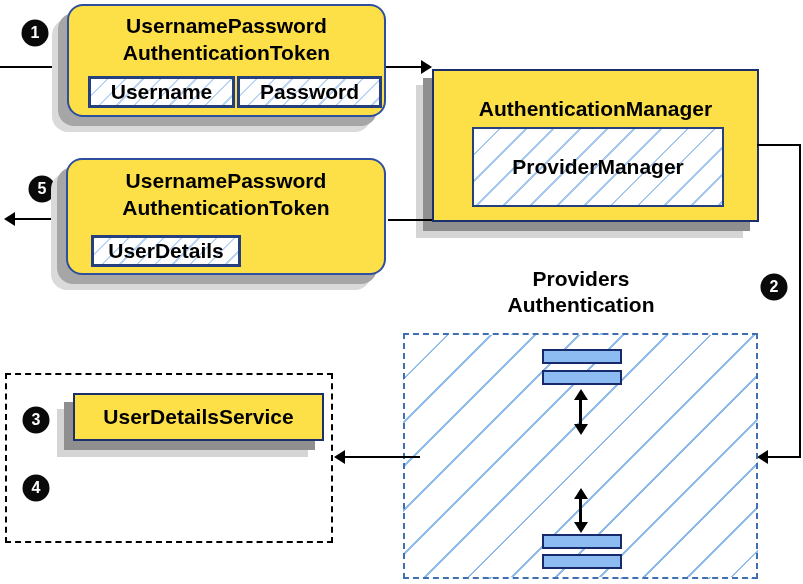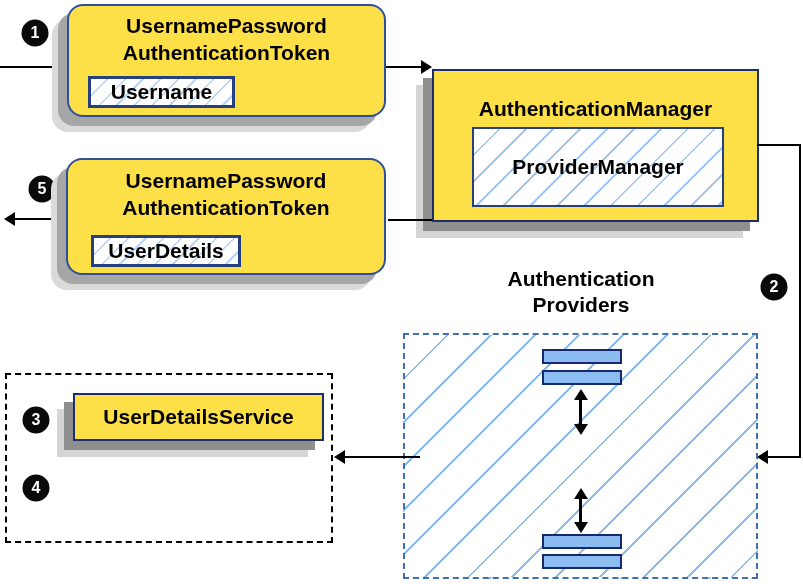--- a/index.html
+++ b/index.html
@@ -74,20 +74,21 @@
   <div class="abs step-badge" style="left:23px;top:21px;">1</div>
 
   <div class="abs hline" style="left:0;top:66px;width:67px;"></div>
 
   <div class="abs blue rounded-box" style="left:67px;top:4px;width:319px;height:113px;">
     <div class="box-title" style="margin-top:6px;">
       <div>UsernamePassword</div>
       <div>AuthenticationToken</div>
     </div>
     <div class="abs field-box hatch-fine" style="left:11px;top:70px;width:147px;height:32px;margin-left:8px;">Username</div>
+    <div class="abs field-box hatch-fine" style="left:168px;top:70px;width:145px;height:32px;">Password</div>
   </div>
 
   <div class="abs hline" style="left:386px;top:66px;width:37px;"></div>
   <div class="abs tri-right" style="left:421px;top:60px;"></div>
 
   <div class="abs blue rect-box" style="left:432px;top:69px;width:327px;height:153px;">
     <div class="box-title" style="margin-top:24px;">AuthenticationManager</div>
     <div class="abs hatch-med center-label" style="left:38px;top:56px;width:252px;height:80px;border:2px solid #24407f;">ProviderManager</div>
   </div>
 
@@ -107,22 +108,22 @@
   </div>
 
   <div class="abs hline" style="left:757px;top:144px;width:44px;"></div>
   <div class="abs vline" style="left:799px;top:144px;height:314px;"></div>
   <div class="abs hline" style="left:767px;top:456px;width:33px;"></div>
   <div class="abs tri-left" style="left:757px;top:450px;"></div>
 
   <div class="abs step-badge" style="left:762px;top:275px;">2</div>
 
   <div class="abs zone-heading" style="left:466px;top:266px;width:230px;">
+    <div>Providers</div>
     <div>Authentication</div>
-    <div>Providers</div>
   </div>
 
   <div class="abs providers-zone hatch-big" style="left:403px;top:333px;width:355px;height:246px;"></div>
 
   <div class="abs bar" style="left:542px;top:349px;width:80px;height:15px;"></div>
   <div class="abs bar" style="left:542px;top:370px;width:80px;height:15px;"></div>
 
   <div class="abs tri-up" style="left:574px;top:389px;"></div>
   <div class="abs shaft" style="left:579px;top:398px;height:28px;"></div>
   <div class="abs tri-down" style="left:574px;top:424px;"></div>

